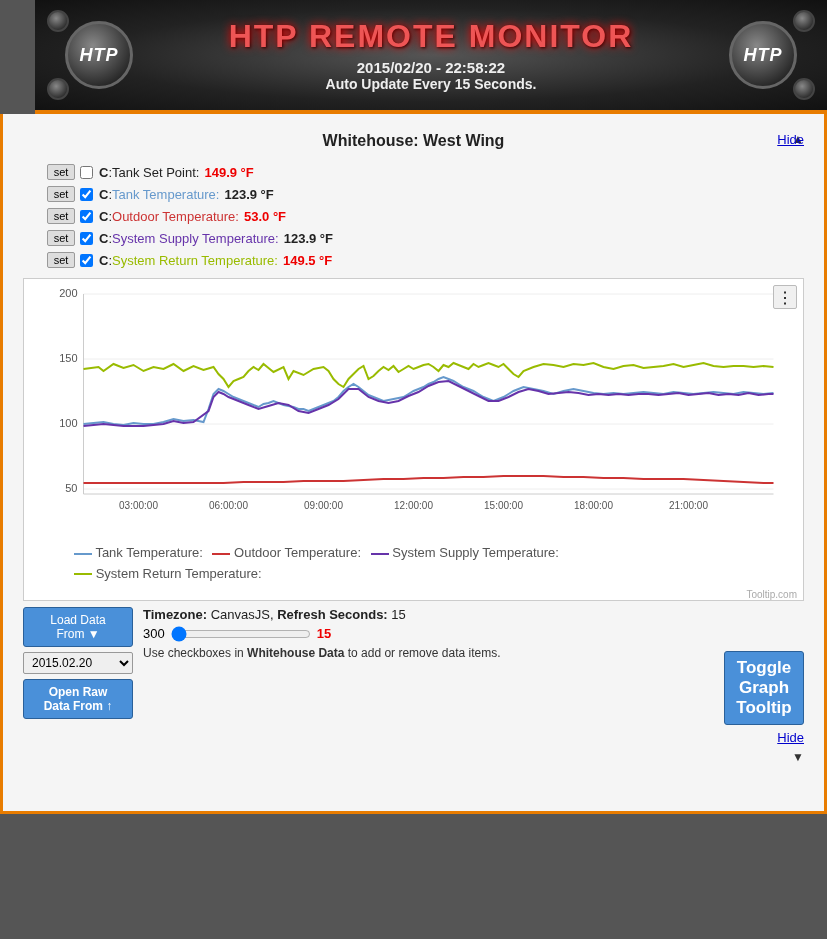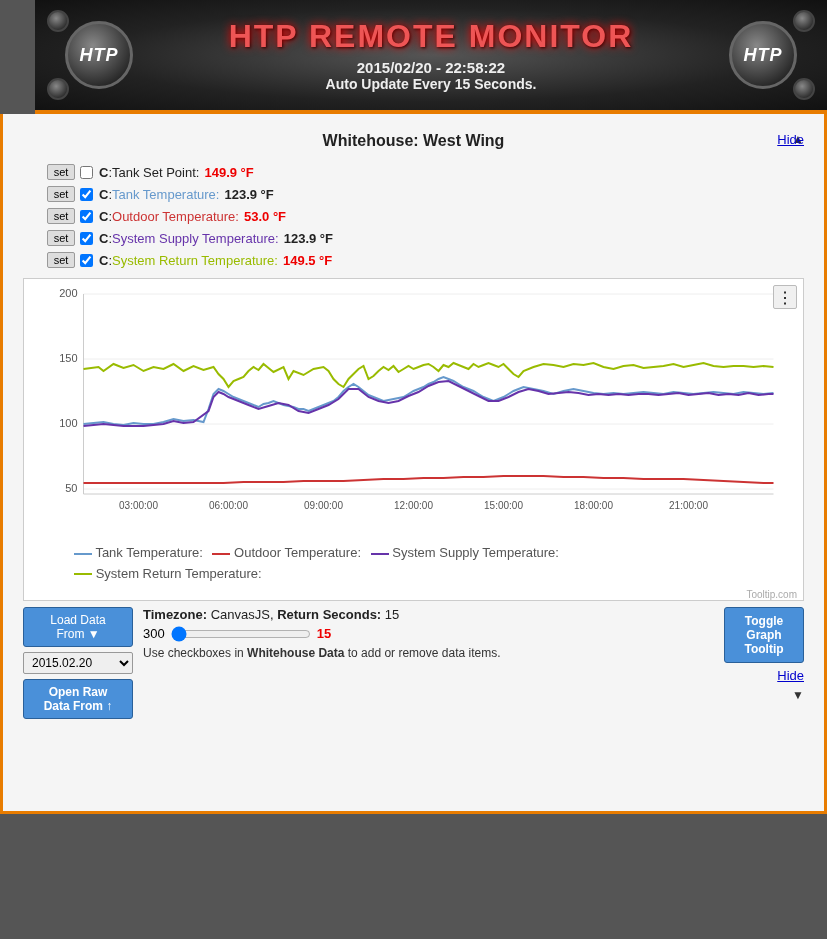--- a/index.html
+++ b/index.html
@@ -237,25 +237,26 @@
       flex-direction: column;
       align-items: flex-end;
       gap: 5px;
     }
     .toggle-graph-btn {
       background: #4a90d9;
       color: #fff;
       border: 1px solid #2a6099;
       border-radius: 3px;
       padding: 6px 10px;
-      font-size: 12px;
+      font-size: 17px;
       font-weight: bold;
       cursor: pointer;
       text-align: center;
       width: 80px;
+      margin-top: 44px;
     }
     .hide-link2 {
       color: #00c;
       text-decoration: underline;
       cursor: pointer;
       font-size: 13px;
     }
     .down-arrow {
       color: #333;
       font-size: 12px;
@@ -402,21 +403,21 @@
       <button class="load-data-btn">Load Data<br>From ▼</button>
       <select class="date-select">
         <option>2015.02.20</option>
       </select>
       <button class="open-raw-btn">Open Raw<br>Data From ↑</button>
     </div>
 
     <div class="center-controls">
       <div class="timezone-info">
         <strong>Timezone:</strong> <span>CanvasJS</span>,
-        <strong>Return Seconds:</strong> <span>15</span>
+        <strong>Refresh Seconds:</strong> <span>15</span>
       </div>
       <div class="refresh-slider-row">
         <span>300</span>
         <input type="range" class="refresh-slider" min="15" max="300" value="15" style="">
         <span class="refresh-value">15</span>
       </div>
       <div class="use-checkboxes">
         Use checkboxes in <strong>Whitehouse Data</strong> to add or remove data items.
       </div>
     </div>

